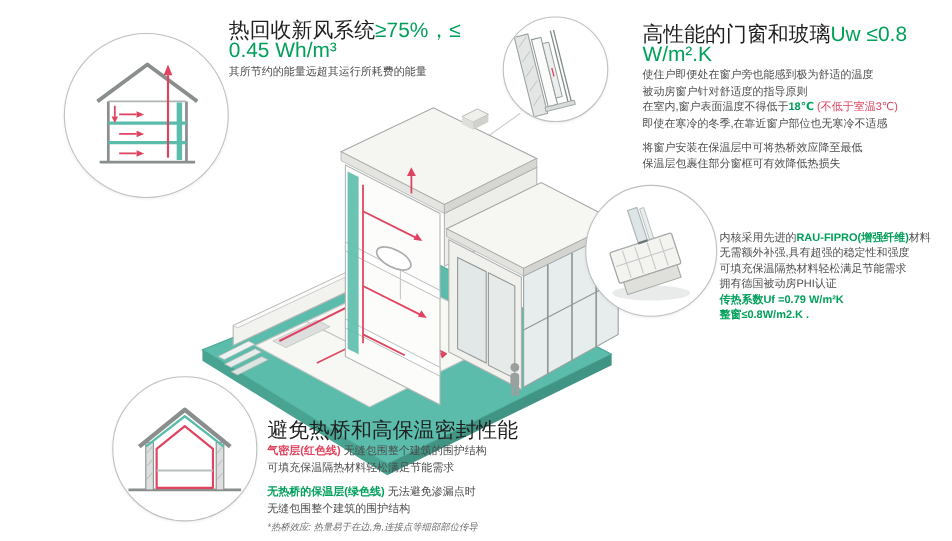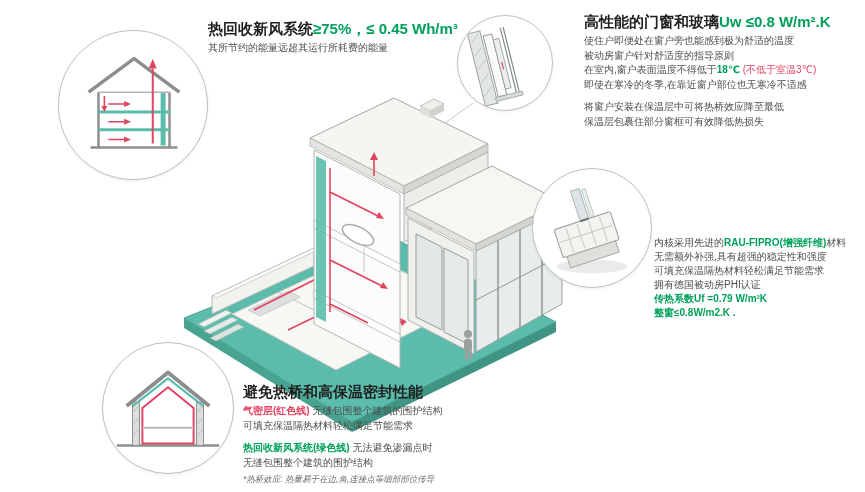--- a/index.html
+++ b/index.html
@@ -9,23 +9,23 @@
     font-family:"Liberation Sans","DejaVu Sans",sans-serif; overflow:hidden;
   }
   .overlay { position:absolute; left:0; top:0; }
   .circle {
     position:absolute; background:#fff; border:1px solid #bdc2c1; border-radius:50%;
     box-shadow:0 1px 3px rgba(0,0,0,.07); overflow:hidden;
   }
   .circle svg { width:100%; height:100%; display:block; }
   .house { position:absolute; left:168px; top:72px; }
   .tb { position:absolute; color:#4d4d4d; }
-  .title { font-size:15px; font-weight:bold; color:#1f1f1f; line-height:18px; margin-bottom:3px; }
+  .title { font-size:19px; font-weight:normal; color:#1f1f1f; line-height:18px; margin-bottom:3px; }
   .body { font-size:10px; line-height:14.5px; }
-  .small { font-size:10px; line-height:14px;margin-top:26px; }
+  .small { font-size:10px; line-height:14px; }
   .green { color:var(--green); }
   .red { color:var(--red);margin-top:39px; }
   .b { font-weight:bold; }
   .gap { height:8px; }
   .foot { font-size:8.5px; color:#6c6c6c; margin-top:4px; line-height:11px;font-style:italic; }
 </style>
 </head>
 <body>
 
 <div class="canvas">
@@ -207,21 +207,21 @@
     </svg>
   </div>
 
   <div class="tb" style="left:208px;top:20px;width:252px">
     <div class="title"><span>热回收新风系统</span><span class="green">≥75%，≤ 0.45 Wh/m³</span></div>
     <div class="body">
       <div>其所节约的能量远超其运行所耗费的能量</div>
     </div>
   </div>
 
-  <div class="tb" style="left:584px;top:13px;width:276px">
+  <div class="tb" style="left:584px;top:23px;width:276px">
     <div class="title"><span>高性能的门窗和玻璃</span><span class="green">Uw ≤0.8 W/m².K</span></div>
     <div class="body">
       <div>使住户即便处在窗户旁也能感到极为舒适的温度</div>
       <div>被动房窗户针对舒适度的指导原则</div>
       <div><span>在室内,窗户表面温度不得低于</span><span class="green b">18℃</span><span class="red"> (不低于室温3℃)</span></div>
       <div>即使在寒冷的冬季,在靠近窗户部位也无寒冷不适感</div>
       <div class="gap"></div>
       <div>将窗户安装在保温层中可将热桥效应降至最低</div>
       <div>保温层包裹住部分窗框可有效降低热损失</div>
     </div>
@@ -237,19 +237,19 @@
       <div class="green b">整窗≤0.8W/m2.K .</div>
     </div>
   </div>
 
   <div class="tb" style="left:243px;top:383px;width:290px">
     <div class="title">避免热桥和高保温密封性能</div>
     <div class="body">
       <div><span class="red b">气密层(红色线)</span><span> 无缝包围整个建筑的围护结构</span></div>
       <div>可填充保温隔热材料轻松满足节能需求</div>
       <div class="gap"></div>
-      <div><span class="green b">热回收新风系统(绿色线)</span><span> 无法避免渗漏点时</span></div>
+      <div><span class="green b">无热桥的保温层(绿色线)</span><span> 无法避免渗漏点时</span></div>
       <div>无缝包围整个建筑的围护结构</div>
       <div class="foot">*热桥效应: 热量易于在边,角,连接点等细部部位传导</div>
     </div>
   </div>
 
 </div>
 
 </body></html>

